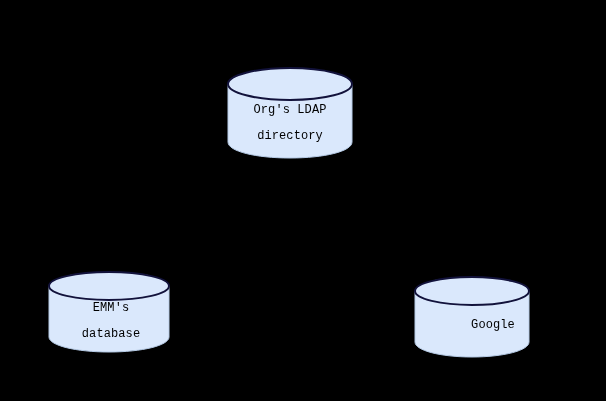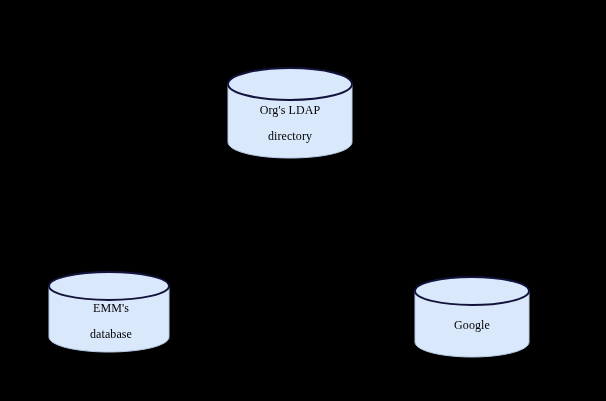--- a/index.html
+++ b/index.html
@@ -24,37 +24,37 @@
     left: 0;
     top: 0;
     overflow: visible;
   }
   .db-label {
     position: absolute;
     left: 0;
     width: 100%;
     text-align: center;
     color: #000000;
-    font-family: Liberation Serif, serif;
+    font-family: Liberation Mono, monospace;
     font-size: 12px;
     line-height: 26px;
     white-space: pre-line;
     pointer-events: none;
     letter-spacing: 0.1px;
   }
 
   
   #node-ldap      { left: 227px; top: 67px;  width: 126px; height: 92px; }
   #node-ldap      .db-label { top: 30px; }
 
   #node-emm       { left: 48px;  top: 271px; width: 126px; height: 82px; }
   #node-emm       .db-label { top: 24px; }
 
   #node-google    { left: 414px; top: 276px; width: 116px; height: 82px; }
-  #node-google    .db-label { top: 36px; }
+  #node-google    .db-label { top: 36px; padding-left: 21px; }
 </style>
 </head>
 <body>
 
 <div id="canvas">
 
   <div class="db-node" id="node-ldap">
     <svg width="126" height="92" viewBox="0 0 126 92">
       <path d="M 1 17 L 1 75 C 1 84.4 28.8 91 63 91 C 97.2 91 125 84.4 125 75 L 125 17 Z" fill="#dae8fc" stroke="#b6cbe6" stroke-width="1"></path>
       <ellipse cx="63" cy="17" rx="62" ry="16" fill="#dae8fc" stroke="#12123b" stroke-width="2"></ellipse>

